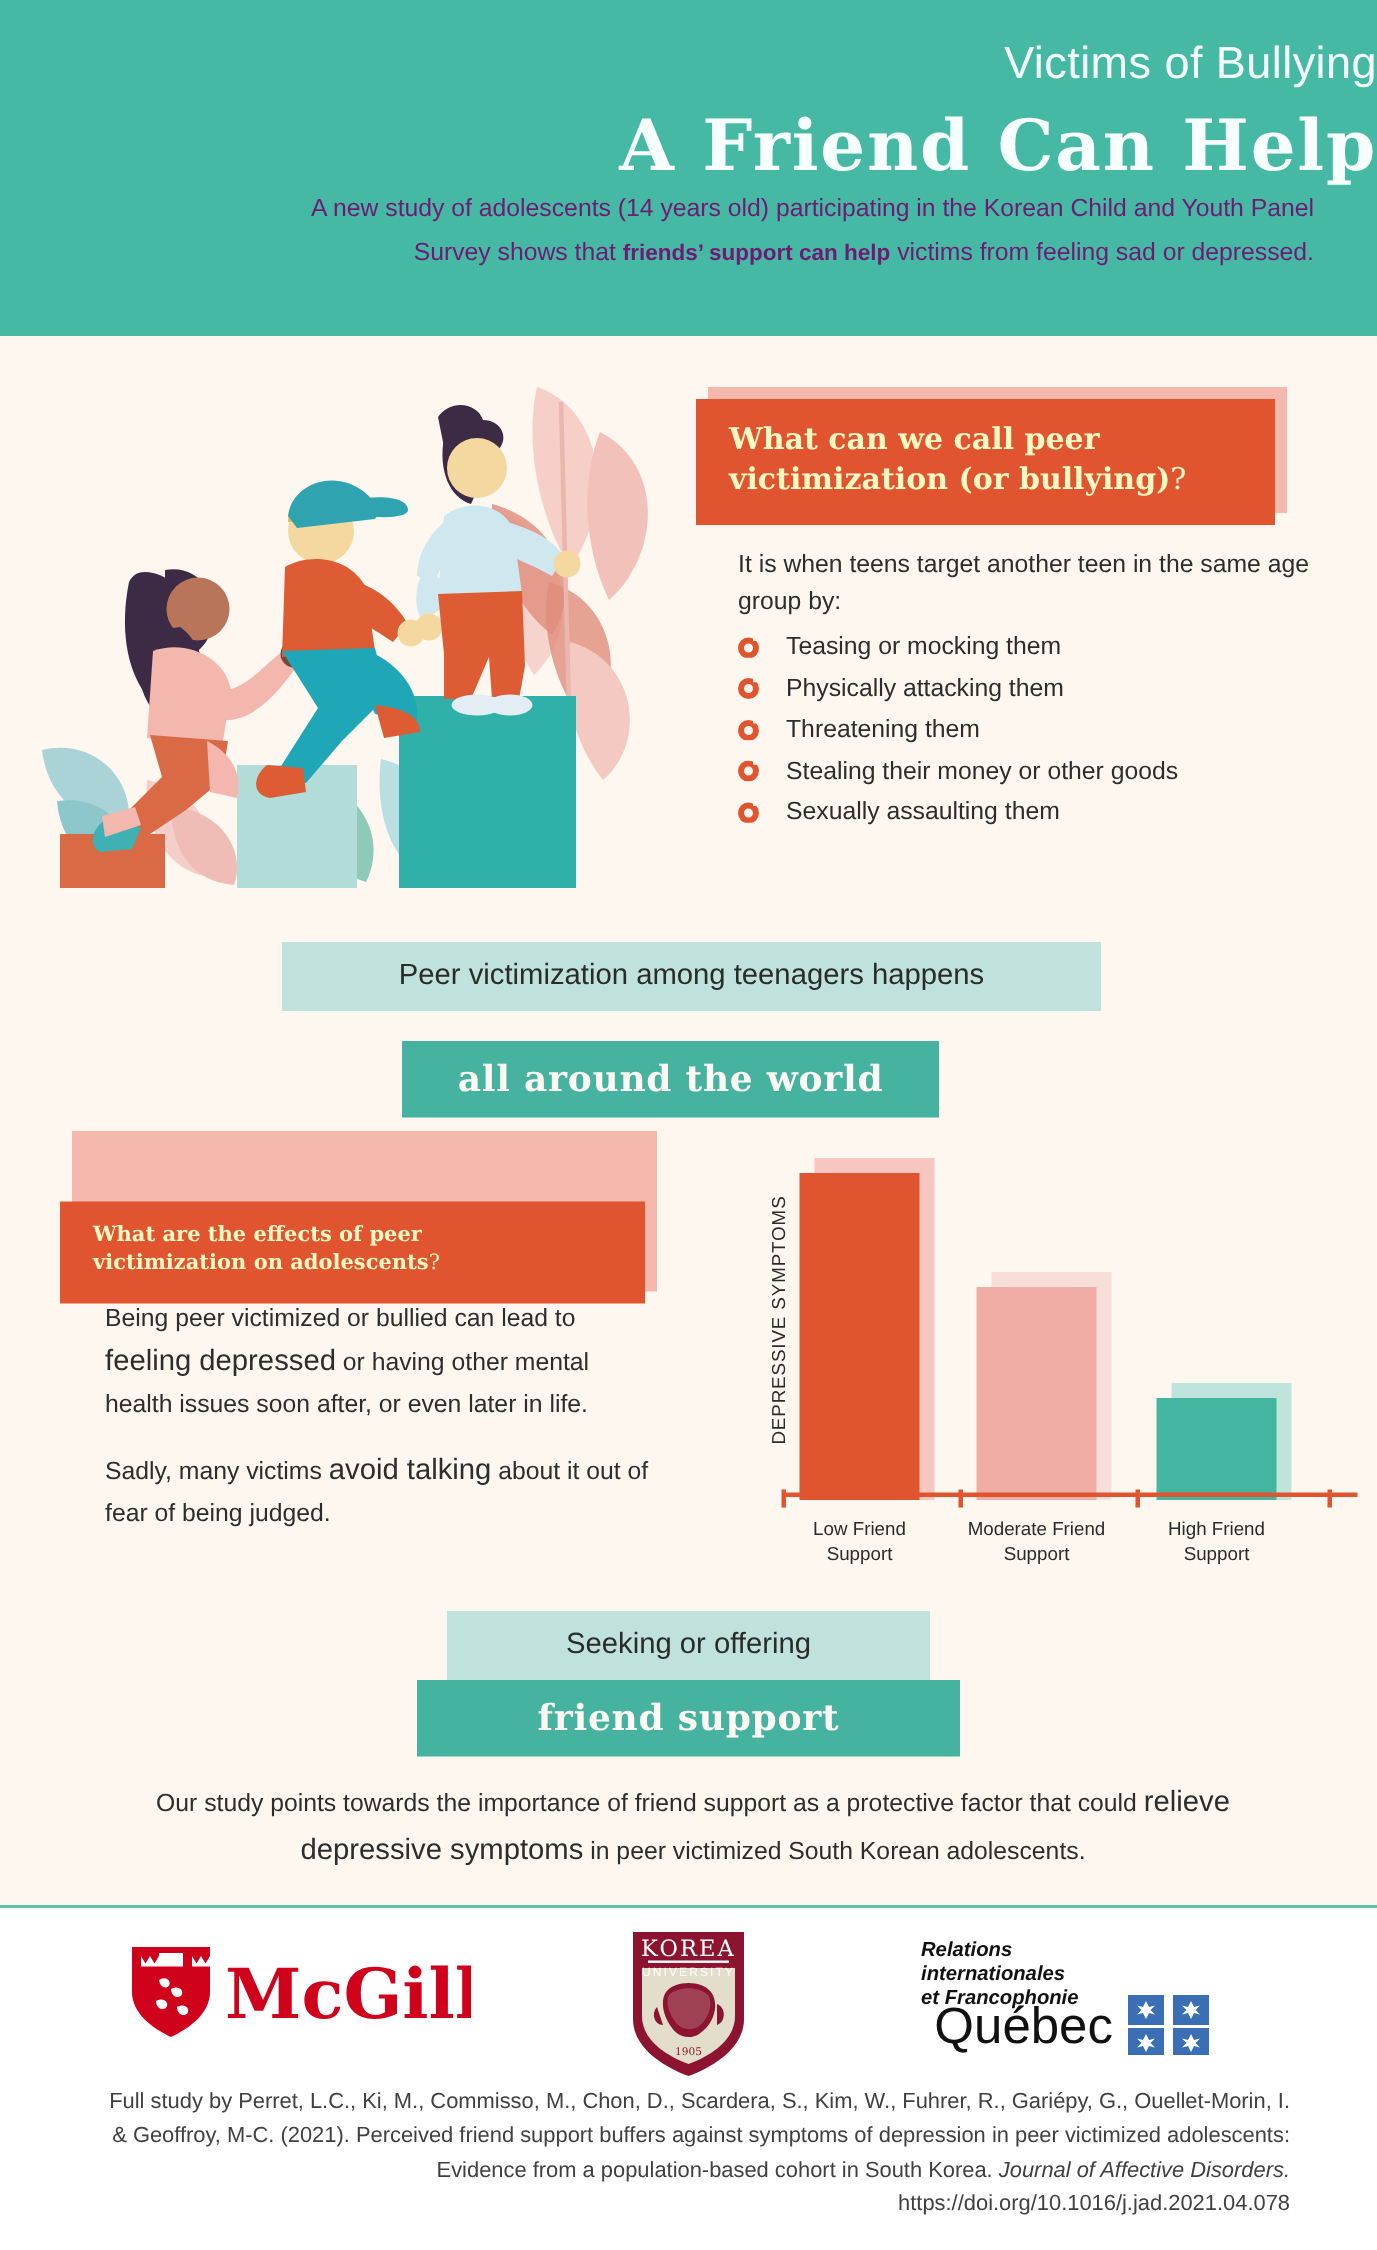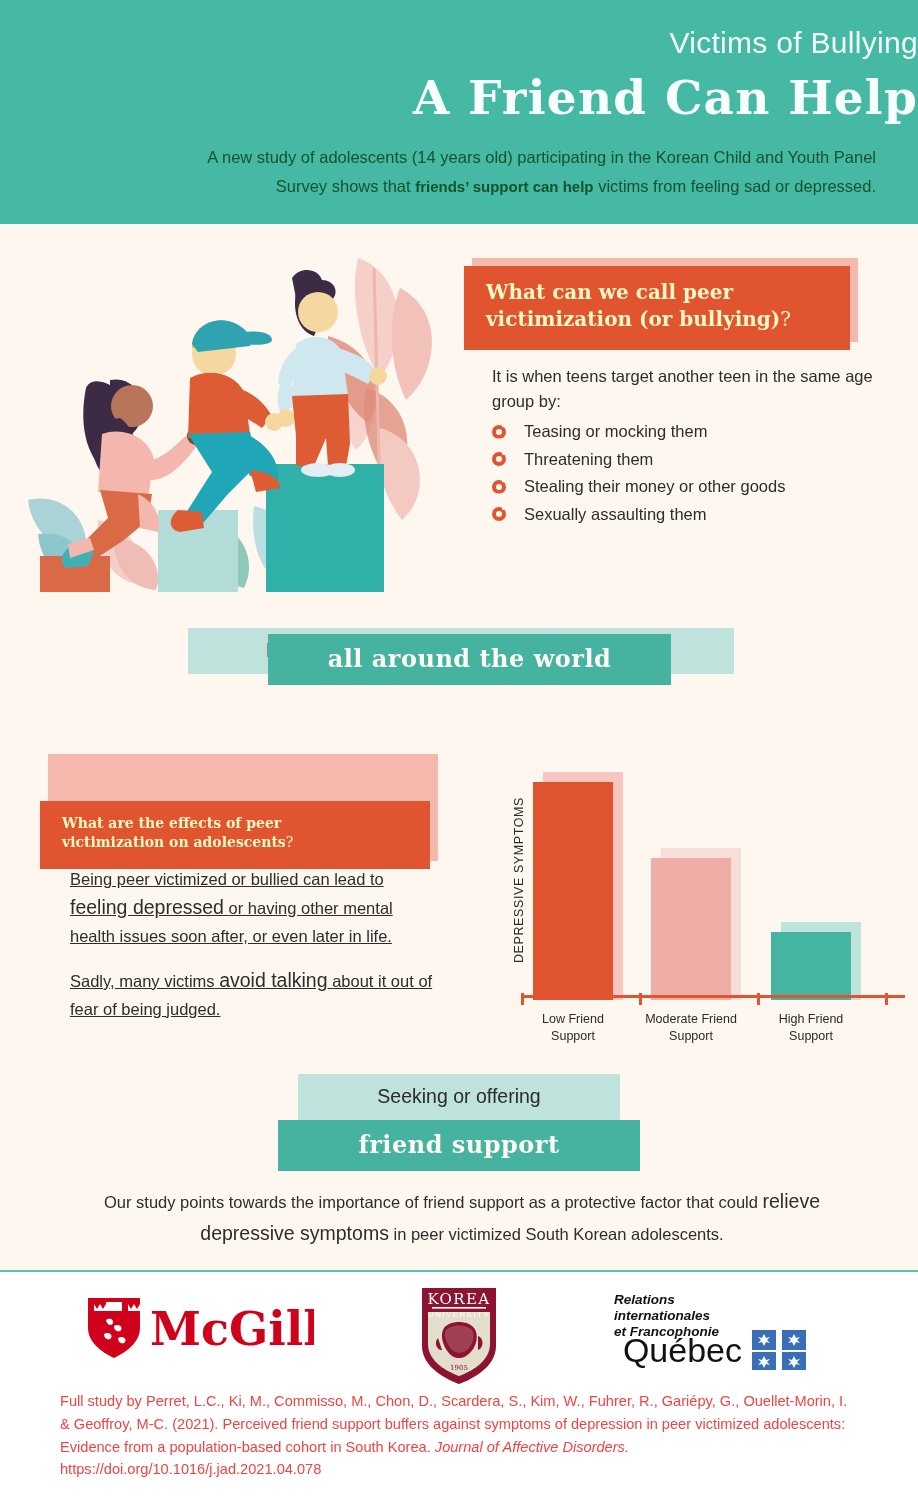--- a/index.html
+++ b/index.html
@@ -21,22 +21,22 @@
   .header-kicker {
     font-size:30px; font-weight:400; letter-spacing:.3px;
     padding-top:26px; color:#f4fffb;
   }
   .header-title {
     font-family:"DejaVu Serif", serif;
     font-size:47px; font-weight:700; letter-spacing:1.2px;
     margin-top:10px; color:#f6fffb;
   }
   .header-sub {
-    font-size:16.5px; line-height:1.75; margin-top:18px;
-    padding:0 42px; color:#14532d;
+    font-size:16.5px; line-height:1.75; 
+    padding:0 42px; color:#701a75;
   }
   .header-sub b { font-weight:700; font-size:15px; }
 
   
   .illus { position:absolute; left:28px; top:248px; width:420px; height:360px; }
 
   
   .callout { position:absolute; }
   .callout .shadow {
     position:absolute; background:#f4b8ad; left:8px; top:-8px;
@@ -73,28 +73,28 @@
     position:absolute; background:#bfe2dc; color:#2b2b2b;
     font-size:19.5px; text-align:center; padding:11px 0 12px;
   }
   .banner-dark {
     position:absolute; background:#45b3a0; color:#fdf8f2;
     font-family:"DejaVu Serif", serif; font-weight:700;
     font-size:24px; text-align:center; padding:10px 0 12px;
     letter-spacing:.5px;
   }
   #band-world-light { left:188px; top:628px; width:546px; }
-  #band-world-dark  { left:268px; top:634px; width:403px; }
+  #band-world-dark  { left:268px; top:694px; width:358px; }
   #band-friend-light{ left:298px; top:1074px; width:322px; }
   #band-friend-dark { left:278px; top:1120px; width:362px; }
 
   
   .effects-body {
     position:absolute; left:70px; top:866px; width:372px;
-    font-size:16.5px; line-height:1.58; color:#2d2d2d;text-decoration:underline;
+    font-size:16.5px; line-height:1.58; color:#2d2d2d;
   }
   .effects-body p { margin-bottom:16px; }
   .effects-body .big { font-size:19.5px; }
 
   
   .chart { position:absolute; left:505px; top:755px; width:400px; height:290px; }
   .chart .ylabel {
     position:absolute; left:-86px; top:118px; width:200px;
     transform:rotate(-90deg); text-align:center;
     font-size:12.5px; letter-spacing:.6px; color:#2b2b2b;
@@ -127,21 +127,21 @@
     background:#5fc0ab;
   }
   .footer-area {
     position:absolute; left:0; top:1272px; width:918px; height:228px;
     background:#ffffff;
   }
   .logos { position:absolute; left:0; top:1282px; width:918px; height:100px; }
   .logo { position:absolute; }
   .citation {
     position:absolute; left:60px; top:1390px; width:800px;
-    text-align:left; font-size:14.6px; line-height:1.56; color:#ef4444;
+    text-align:right; font-size:14.6px; line-height:1.56; color:#404040;
   }
   .citation i { font-style:italic; }
 </style>
 </head>
 <body>
 
 <div id="page">
 
   <div class="header">
     <div class="header-kicker">Victims of Bullying</div>
@@ -234,20 +234,24 @@
       <span>victimization (or bullying)</span><span class="light">?</span>
     </div>
   </div>
 
   <div class="intro-text">It is when teens target another teen in the same age group by:</div>
 
   <div class="bullets">
     <div class="bullet">
       <span class="ring"></span>
       <span class="btxt">Teasing or mocking them</span>
+    </div>
+    <div class="bullet">
+      <span class="ring"></span>
+      <span class="btxt">Physically attacking them</span>
     </div>
     <div class="bullet">
       <span class="ring"></span>
       <span class="btxt">Threatening them</span>
     </div>
     <div class="bullet">
       <span class="ring"></span>
       <span class="btxt">Stealing their money or other goods</span>
     </div>
     <div class="bullet">

